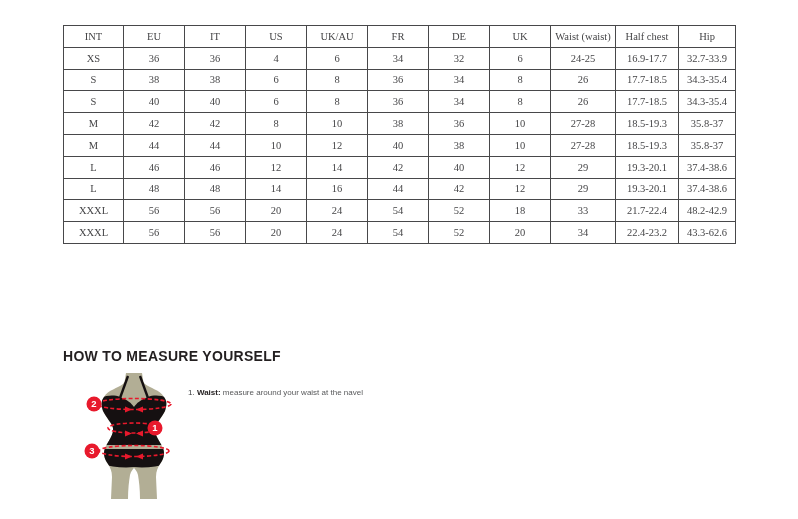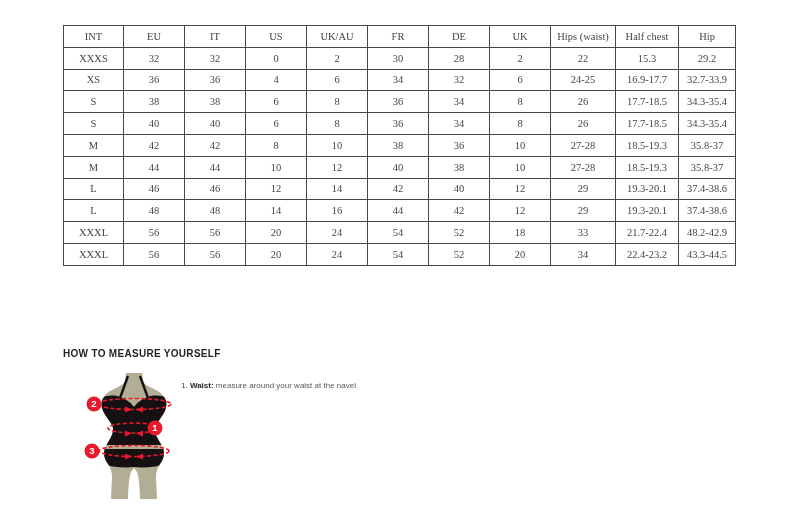--- a/index.html
+++ b/index.html
@@ -14,26 +14,26 @@
   }
   .size-table th, .size-table td {
     border:1px solid #48484a; padding:0; height:20.8px;
     text-align:center; vertical-align:middle;
     font-size:10.5px; font-weight:normal; color:#454547;
     white-space:nowrap; overflow:hidden;
   }
   
   .measure-title {
     position:absolute; left:63px; top:348px; margin:0;
-    font-size:10px; font-weight:bold; letter-spacing:0.3px; color:#231f20;
+    font-size:14px; font-weight:bold; letter-spacing:0.3px; color:#231f20;
   }
   .figure-svg { position:absolute; left:82px; top:371px; }
   .measure-list {
     position:absolute; left:172px; top:372px;
-    list-style:none; margin:9px; padding:0;
+    list-style:none; margin:16px; padding:0;
   }
   .measure-list li {
     font-size:8px; line-height:9px; color:#58595b; margin-bottom:7px;
     white-space:nowrap;
   }
   .measure-list .num { color:#3f4042; }
   .measure-list .lbl { font-weight:bold; color:#231f20; }
 </style>
 </head>
 <body>
@@ -55,39 +55,26 @@
     <thead>
       <tr>
         <th>INT</th>
         <th>EU</th>
         <th>IT</th>
         <th>US</th>
         <th>UK/AU</th>
         <th>FR</th>
         <th>DE</th>
         <th>UK</th>
-        <th>Hips (waist)</th>
+        <th>Waist (waist)</th>
         <th>Half chest</th>
         <th>Hip</th>
       </tr>
     </thead>
     <tbody>
-      <tr>
-        <td>XXXS</td>
-        <td>32</td>
-        <td>32</td>
-        <td>0</td>
-        <td>2</td>
-        <td>30</td>
-        <td>28</td>
-        <td>2</td>
-        <td>22</td>
-        <td>15.3</td>
-        <td>29.2</td>
-      </tr>
       <tr>
         <td>XS</td>
         <td>36</td>
         <td>36</td>
         <td>4</td>
         <td>6</td>
         <td>34</td>
         <td>32</td>
         <td>6</td>
         <td>24-25</td>
@@ -189,21 +176,21 @@
         <td>XXXL</td>
         <td>56</td>
         <td>56</td>
         <td>20</td>
         <td>24</td>
         <td>54</td>
         <td>52</td>
         <td>20</td>
         <td>34</td>
         <td>22.4-23.2</td>
-        <td>43.3-44.5</td>
+        <td>43.3-62.6</td>
       </tr>
     </tbody>
   </table>
 
 <h3 class="measure-title">HOW TO MEASURE YOURSELF</h3>
 
 <svg class="figure-svg" width="104" height="130" viewBox="0 0 104 130" aria-hidden="true">
   <defs>
     <path id="bodypath" d="M44,2 C43,8 43,11 41,13 C36,17 26,19 22,26 C19,30 19,34 21,40
       C25,48 30,52 31,57 C32,64 26,70 23,77 C21,82 22,88 26,93 C28,96 30,100 30,106

